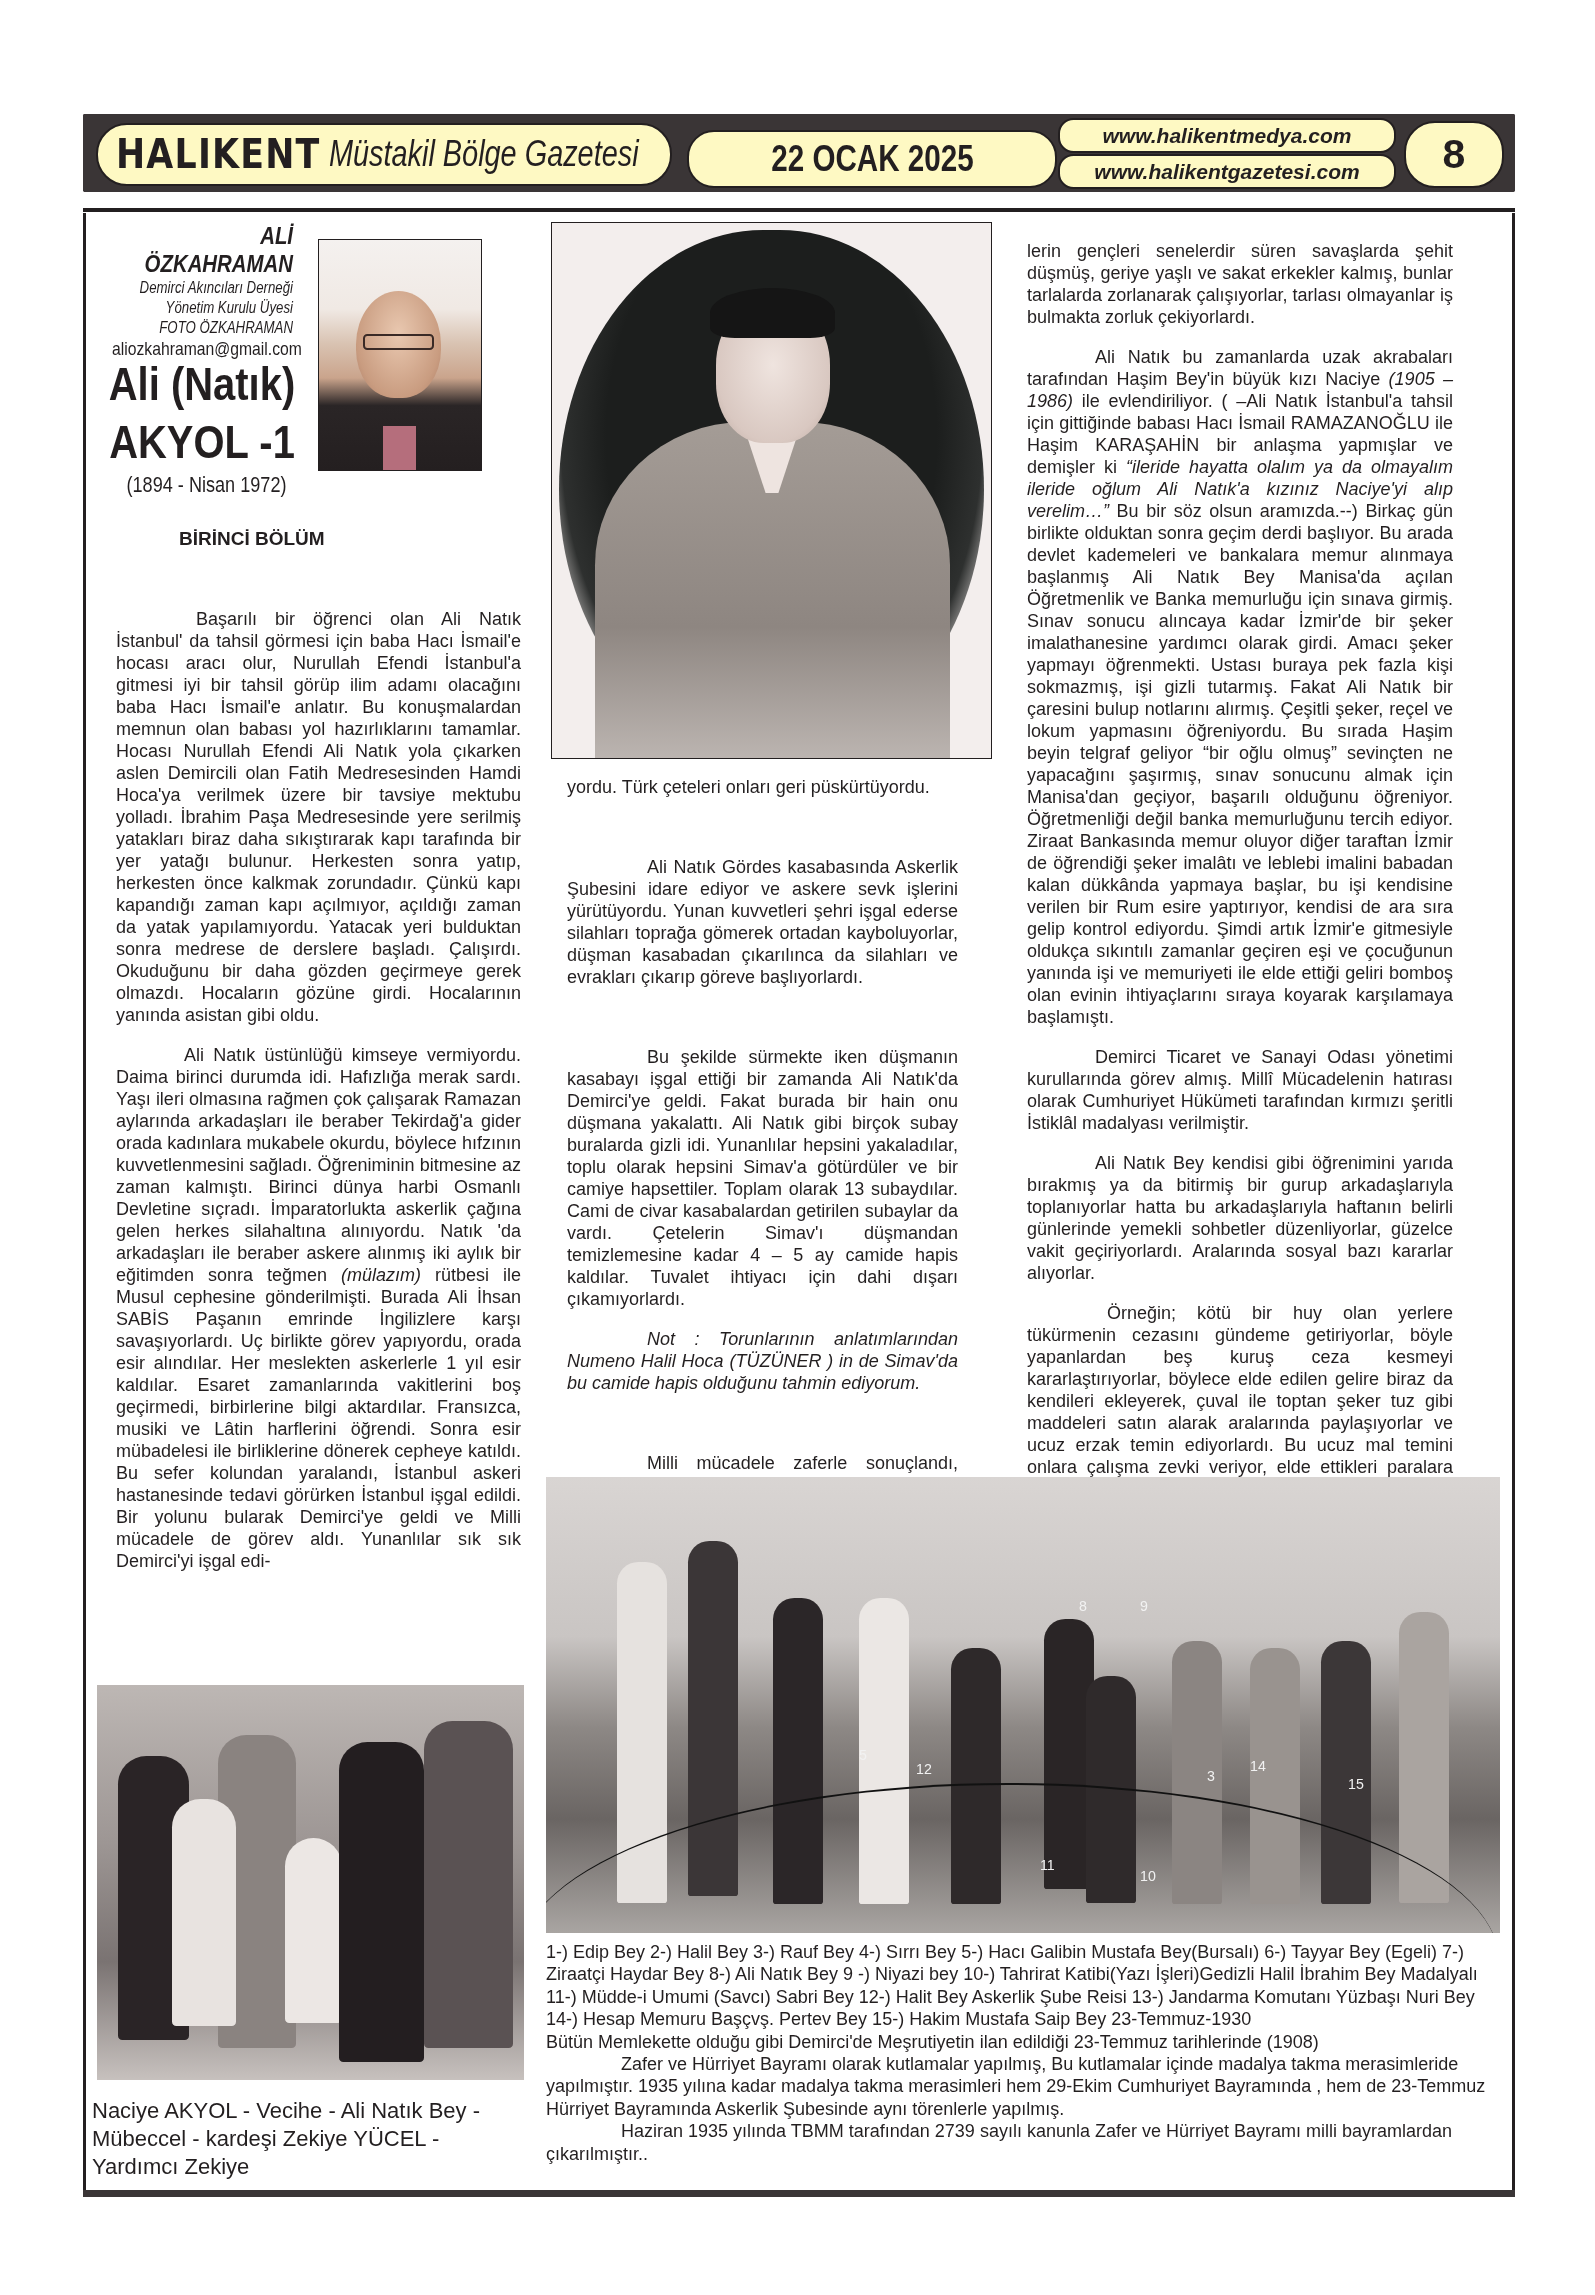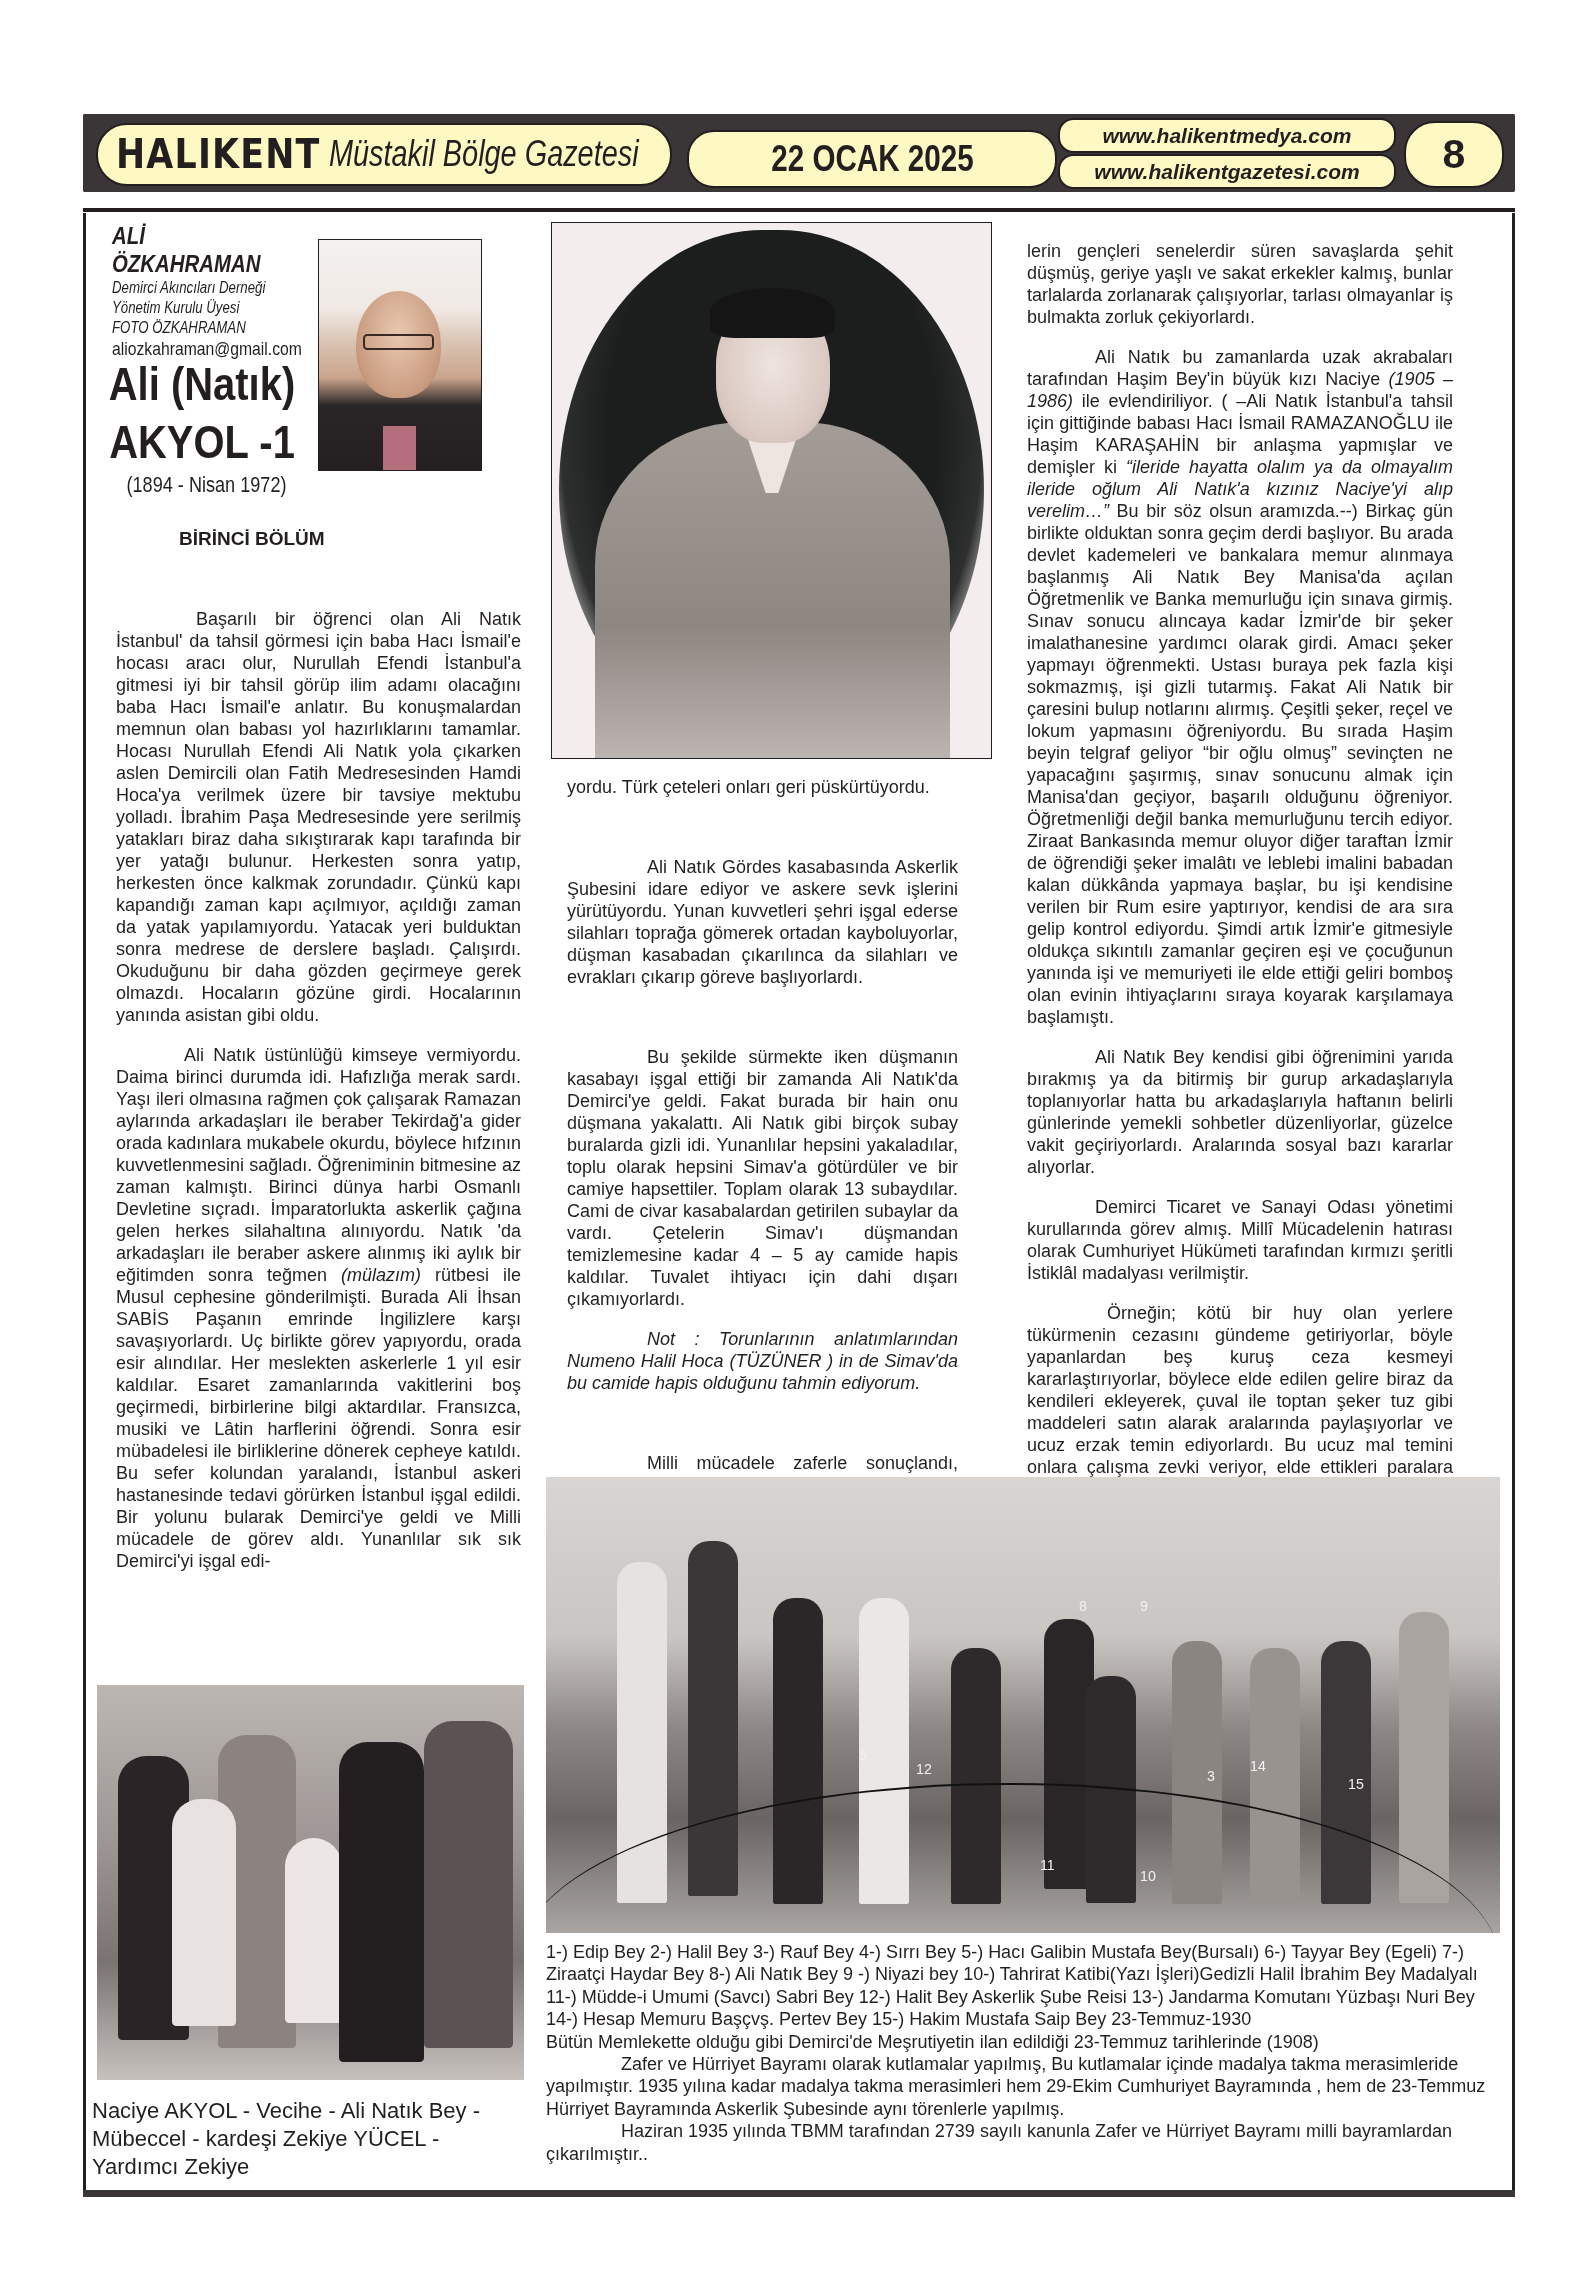--- a/index.html
+++ b/index.html
@@ -18,21 +18,21 @@
   .mh-url2 { top:40px; }
   .mh-page { left:1321px; top:7.1px; width:96px; height:63px; border-radius:31px; display:flex; align-items:center; justify-content:center; font-weight:bold; font-size:41px; }
 
   .rule { position:absolute; left:83px; width:1432px; height:4.3px; background:#231f20; }
 
   
   .frame { position:absolute; left:83px; top:213px; width:1432px; height:1982px; border-left:3.6px solid #231f20; border-right:3.6px solid #231f20; box-sizing:border-box; }
   .bottom-rule { position:absolute; left:83px; top:2190px; width:1432px; height:7.1px; background:#3a3536; }
 
   
-  .byline { position:absolute; left:96px; top:222px; width:213px; text-align:left; }
+  .byline { position:absolute; left:96px; top:222px; width:213px; text-align:right; }
   .byline .author { font-weight:bold; font-style:italic; font-size:24px; transform:scaleX(0.85); display:inline-block; }
   .byline .meta { font-style:italic; font-size:15.6px; line-height:20px; transform:scaleX(0.85); }
   .byline .email { font-size:18.5px; transform:scaleX(0.85); }
   .headline { position:absolute; left:92px; top:355px; width:220px; text-align:center; font-weight:bold; font-size:47px; line-height:58px; }
   .headline .h1 { transform:scaleX(0.85); }
   .lifespan { position:absolute; left:100px; top:473px; width:213px; text-align:center; font-size:21.3px; transform:scaleX(0.85); }
 
   .author-photo { position:absolute; left:318px; top:239px; width:162px; height:230px; border:1.4px solid #231f20; background:linear-gradient(180deg,#f4f1ef 0%, #f0e9e4 30%, #d9c3b2 45%, #caa48c 60%, #2a2526 72%, #241f20 100%); overflow:hidden; }
   .author-photo .face { position:absolute; left:37px; top:51px; width:85px; height:107px; border-radius:50% 50% 45% 45%; background:radial-gradient(ellipse at 50% 40%, #e9c8b0 0%, #c99c80 70%, #a87a63 100%); }
   .author-photo .glasses { position:absolute; left:44px; top:94px; width:71px; height:15.6px; border:2.8px solid #3a2a26; border-radius:4.3px; box-sizing:border-box; }
@@ -127,22 +127,22 @@
   <p style="height:22px"></p>
   <p class="indent2">Bu şekilde sürmekte iken düşmanın kasabayı işgal ettiği bir zamanda Ali Natık'da Demirci'ye geldi. Fakat burada bir hain onu düşmana yakalattı. Ali Natık gibi birçok subay buralarda gizli idi. Yunanlılar hepsini yakaladılar, toplu olarak hepsini Simav'a götürdüler ve bir camiye hapsettiler. Toplam olarak 13 subaydılar. Cami de civar kasabalardan getirilen subaylar da vardı. Çetelerin Simav'ı düşmandan temizlemesine kadar 4 – 5 ay camide hapis kaldılar. Tuvalet ihtiyacı için dahi dışarı çıkamıyorlardı.</p>
   <p class="indent2 ital">Not : Torunlarının anlatımlarından Numeno Halil Hoca (TÜZÜNER ) in de Simav'da bu camide hapis olduğunu tahmin ediyorum.</p>
   <p style="height:22px"></p>
   <p class="indent2">Milli mücadele zaferle sonuçlandı, Türkiye Cumhuriyeti kuruldu. Ali Natık yarım kalmış öğrenimini devam ettiremedi. Bu durumda olanlar imkânlarına göre başlarının çaresine bakıyorlardı. Dünyada büyük bir ekonomik kriz baş göstermiş iş sahipleri iflas ediyor, kadın çoluk, çocuk erkek-</p>
 </div>
 
 <div class="col-text" style="left:1009px; top:222px; width:462px;">
   <p>lerin gençleri senelerdir süren savaşlarda şehit düşmüş, geriye yaşlı ve sakat erkekler kalmış, bunlar tarlalarda zorlanarak çalışıyorlar, tarlası olmayanlar iş bulmakta zorluk çekiyorlardı.</p>
   <p class="indent"><span>Ali Natık bu zamanlarda uzak akrabaları tarafından Haşim Bey'in büyük kızı Naciye </span><span class="ital">(1905 – 1986)</span><span> ile evlendiriliyor. ( –Ali Natık İstanbul'a tahsil için gittiğinde babası Hacı İsmail RAMAZANOĞLU ile Haşim KARAŞAHİN bir anlaşma yapmışlar ve demişler ki </span><span class="ital">“ileride hayatta olalım ya da olmayalım ileride oğlum Ali Natık'a kızınız Naciye'yi alıp verelim…”</span><span> Bu bir söz olsun aramızda.--)  Birkaç gün birlikte olduktan sonra geçim derdi başlıyor. Bu arada devlet kademeleri ve bankalara memur alınmaya başlanmış Ali Natık Bey Manisa'da açılan Öğretmenlik ve Banka memurluğu için sınava girmiş. Sınav sonucu alıncaya kadar İzmir'de bir şeker imalathanesine yardımcı olarak girdi. Amacı şeker yapmayı öğrenmekti. Ustası buraya pek fazla kişi sokmazmış, işi gizli tutarmış. Fakat Ali Natık bir çaresini bulup notlarını alırmış. Çeşitli şeker, reçel ve lokum yapmasını öğreniyordu. Bu sırada Haşim beyin telgraf geliyor </span><span class="bold">“bir oğlu olmuş”</span><span> sevinçten ne yapacağını şaşırmış, sınav sonucunu almak için Manisa'dan geçiyor, başarılı olduğunu öğreniyor. Öğretmenliği değil banka memurluğunu tercih ediyor. Ziraat Bankasında memur oluyor diğer taraftan İzmir de öğrendiği şeker imalâtı ve leblebi imalini babadan kalan dükkânda yapmaya başlar, bu işi kendisine verilen bir Rum esire yaptırıyor, kendisi de ara sıra gelip kontrol ediyordu. Şimdi artık İzmir'e gitmesiyle oldukça sıkıntılı zamanlar geçiren eşi ve çocuğunun yanında işi ve memuriyeti ile elde ettiği geliri bomboş olan evinin ihtiyaçlarını sıraya koyarak karşılamaya başlamıştı.</span></p>
+  <p class="indent"><span>Demirci Ticaret ve Sanayi Odası yönetimi kurullarında görev almış. Millî Mücadelenin hatırası olarak Cumhuriyet Hükümeti tarafından kırmızı şeritli </span><span class="bold">İstiklâl madalyası</span><span> verilmiştir.</span></p>
   <p class="indent">Ali Natık Bey kendisi gibi öğrenimini yarıda bırakmış ya da bitirmiş bir gurup arkadaşlarıyla toplanıyorlar hatta bu arkadaşlarıyla haftanın belirli günlerinde yemekli sohbetler düzenliyorlar, güzelce vakit geçiriyorlardı. Aralarında sosyal bazı kararlar alıyorlar.</p>
-  <p class="indent"><span>Demirci Ticaret ve Sanayi Odası yönetimi kurullarında görev almış. Millî Mücadelenin hatırası olarak Cumhuriyet Hükümeti tarafından kırmızı şeritli </span><span class="bold">İstiklâl madalyası</span><span> verilmiştir.</span></p>
   <p class="indent2"><span>Örneğin; kötü bir huy olan yerlere tükürmenin cezasını gündeme getiriyorlar, böyle yapanlardan beş kuruş ceza kesmeyi kararlaştırıyorlar, böylece elde edilen gelire biraz da kendileri ekleyerek, çuval ile toptan şeker tuz gibi maddeleri satın alarak aralarında paylaşıyorlar ve ucuz erzak temin ediyorlardı. Bu ucuz mal temini onlara çalışma zevki veriyor, elde ettikleri paralara her bir üye eşit ilaveler yaparak aralarında </span><span class="bold">kooperatif</span><span> imsi bir uğraşı tesis ediyorlardı...</span></p>
   <p style="text-align:right; padding-right:43px" class="bold">DEVAM EDECEK.</p>
 </div>
 
 <div class="family-photo">
   <div class="fig" style="left:21.3px; top:71px; width:71px; height:284px; background:#2a2426;"></div>
   <div class="fig" style="left:121px; top:50px; width:78px; height:313px; background:#8a8380;"></div>
   <div class="fig" style="left:75px; top:114px; width:64px; height:227px; background:#e8e3e0;"></div>
   <div class="fig" style="left:188px; top:153px; width:57px; height:185px; background:#ece7e4;"></div>
   <div class="fig" style="left:242px; top:57px; width:85px; height:320px; background:#231e20;"></div>

